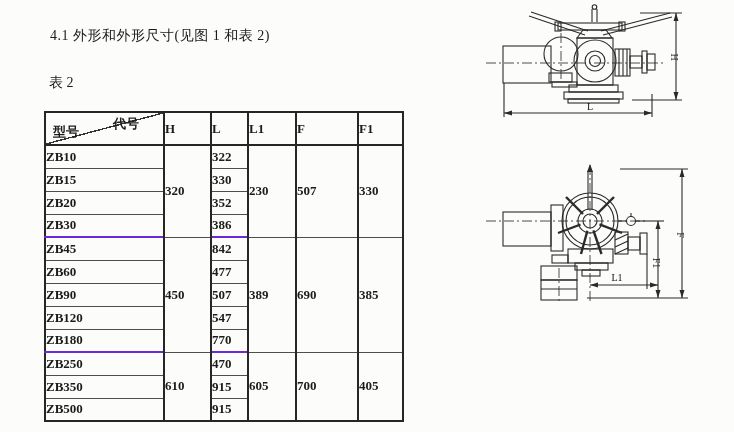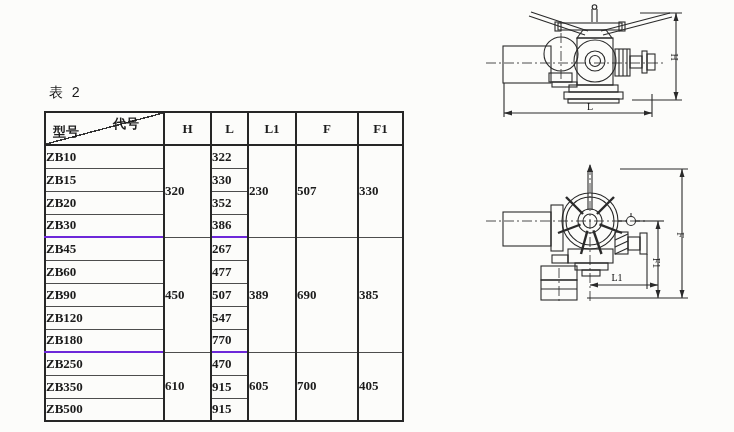--- a/index.html
+++ b/index.html
@@ -7,34 +7,34 @@
     position:relative; width:734px; height:432px;
     background:#fcfcfa; overflow:hidden;
     font-family:"Liberation Serif","DejaVu Serif",serif;
     color:#1c1c1c;
   }
   .heading {
     position:absolute; left:50px; top:27px;
     font-size:14px; letter-spacing:0.5px; color:#1a1a1a;
   }
   .tbl-caption {
-    position:absolute; left:49px; top:84px;
-    font-size:14px; color:#1a1a1a;font-family:Liberation Mono, monospace;
+    position:absolute; left:49px; top:74px;
+    font-size:14px; color:#1a1a1a;
   }
   table.dim {
     position:absolute; left:44px; top:111px;
     border-collapse:collapse; table-layout:fixed;
     width:358px; border:2px solid #262626;
   }
   table.dim td {
     border-top:1px solid #4d4d4d; border-bottom:1px solid #4d4d4d;
     border-left:2px solid #262626; border-right:2px solid #262626;
     font-size:13px; font-weight:bold; padding:0; overflow:hidden;
   }
-  tr.hdr td { height:31px; border-bottom:2px solid #262626; text-align:center; }
+  tr.hdr td { height:31px; border-bottom:2px solid #262626; text-align:left; }
   tr.r { height:23px;padding-left:20px; }
   td.m { text-align:left; padding-left:8px; }
   td.v { }
   td.g, tr.ge td { border-bottom:2px solid #6d28d9; }
   td.diag {
     position:relative; font-size:14px;
     background-image:linear-gradient(to bottom right,
       transparent calc(50% - 0.7px), #333 calc(50% - 0.7px),
       #333 calc(50% + 0.7px), transparent calc(50% + 0.7px));
   }
@@ -44,20 +44,21 @@
   svg .sp  { fill:none; stroke:#2a2a2a; stroke-width:2.4; }
   svg .cl  { fill:none; stroke:#3a3a3a; stroke-width:0.9; stroke-dasharray:10 3 2 3; }
   svg .ar  { fill:#2a2a2a; stroke:none; }
   svg text.dl { font-family:"Liberation Serif","DejaVu Serif",serif; font-size:10px; fill:#111; }
 </style>
 </head>
 <body>
 
 <div class="page">
 
+  <div class="heading">4.1 外形和外形尺寸(见图 1 和表 2)</div>
   <div class="tbl-caption">表 2</div>
 
   <table class="dim">
     <colgroup>
       <col style="width:119px">
         <col style="width:47px">
         <col style="width:37px">
       <col style="width:48px">
         <col style="width:62px">
         <col style="width:45px">
@@ -92,21 +93,21 @@
       <td class="v">352</td>
     </tr>
     <tr class="r ge">
       <td class="m">ZB30</td>
       <td class="v">386</td>
     </tr>
 
     <tr class="r">
       <td class="m">ZB45</td>
       <td class="v g" rowspan="5">450</td>
-      <td class="v">267</td>
+      <td class="v">842</td>
       <td class="v g" rowspan="5">389</td>
       <td class="v g" rowspan="5">690</td>
       <td class="v g" rowspan="5">385</td>
     </tr>
     <tr class="r">
       <td class="m">ZB60</td>
       <td class="v">477</td>
     </tr>
     <tr class="r">
       <td class="m">ZB90</td>

